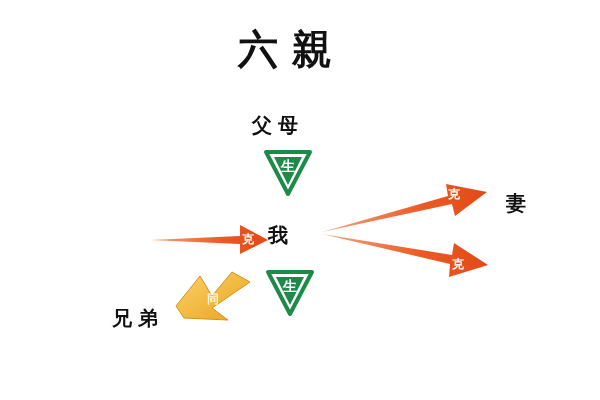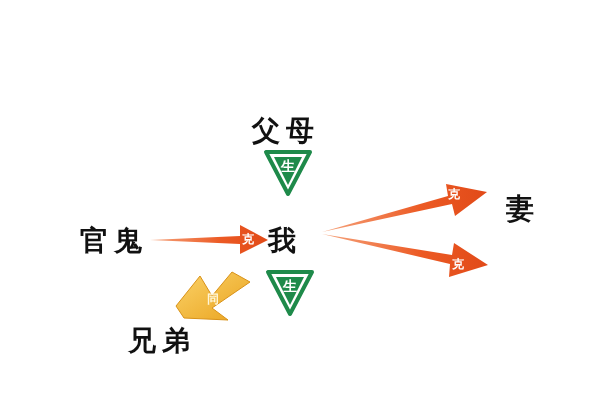--- a/index.html
+++ b/index.html
@@ -11,21 +11,21 @@
   }
   .canvas { position: absolute; left: 0; top: 0; width: 600px; height: 400px; }
   .label {
     position: absolute;
     color: #111111;
     font-weight: bold;
     letter-spacing: 6px;
     white-space: nowrap;
   }
   .title { font-size: 40px; letter-spacing: 14px; }
-  .node { font-size: 28px; }
+  .node { font-size: 20px; }
   svg { position: absolute; left: 0; top: 0; }
   .glyph {
     position: absolute;
     font-family: "DejaVu Sans", sans-serif;
     font-weight: bold;
     text-align: center;
   }
 </style>
 </head>
 <body>
@@ -65,27 +65,27 @@
     <g>
       <polygon points="268,272 312,272 290,314" fill="#ffffff" stroke="#1e8a4a" stroke-width="4" stroke-linejoin="round"></polygon>
       <polygon points="276,277 304,277 290,305" fill="#1e8a4a"></polygon>
     </g>
 
     <g>
       <polygon points="250,282 232,272 212,296 200,276 176,306 184,318 228,320 212,308" fill="url(#yellowGrad)" stroke="#d99218" stroke-width="1"></polygon>
     </g>
   </svg>
 
+  <div class="label title" style="left:238px; top:22px;">六親</div>
 
   <div class="label node" style="left:252px; top:112px;">父母</div>
   <div class="label node" style="left:268px; top:222px;">我</div>
-  <div class="label node" style="left:80px; top:222px;">官鬼</div>
   <div class="label node" style="left:506px; top:190px;">妻</div>
   <div class="label node" style="left:506px; top:248px;"></div>
-  <div class="label node" style="left:112px; top:322px;margin-left:16px;">兄弟</div>
+  <div class="label node" style="left:112px; top:305px;">兄弟</div>
 
   <div class="glyph" style="left:279px; top:158px; width:18px; font-size:14px; color:#ffffff;">生</div>
   <div class="glyph" style="left:281px; top:278px; width:18px; font-size:14px; color:#ffffff;">生</div>
   <div class="glyph" style="left:240px; top:231px; width:16px; font-size:12px; color:#ffffff;">克</div>
   <div class="glyph" style="left:446px; top:186px; width:16px; font-size:12px; color:#ffffff;">克</div>
   <div class="glyph" style="left:450px; top:256px; width:16px; font-size:12px; color:#ffffff;">克</div>
   <div class="glyph" style="left:205px; top:291px; width:16px; font-size:12px; color:#fff6d8;">同</div>
 </div>
 
 </body></html>

